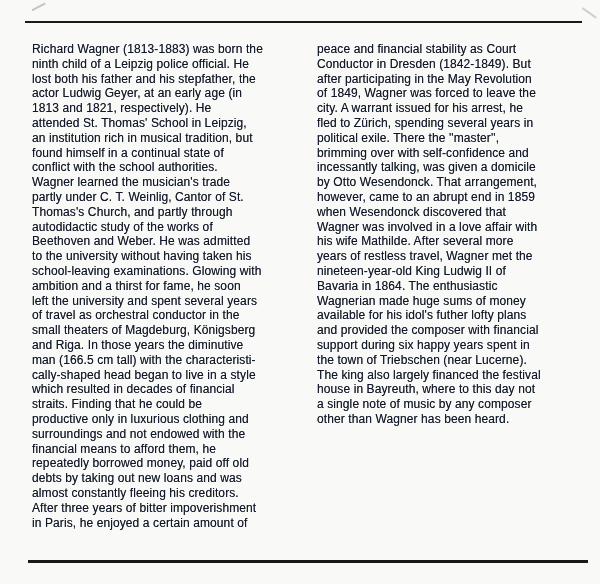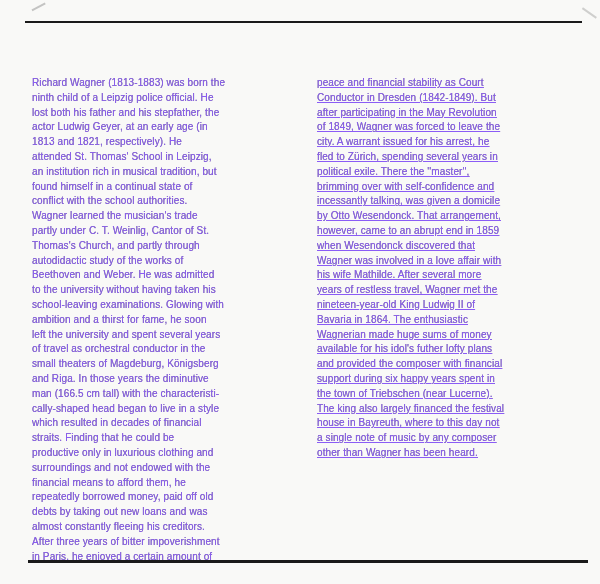--- a/index.html
+++ b/index.html
@@ -46,30 +46,29 @@
     left: 581px;
     top: 12px;
     width: 17px;
     transform: rotate(35deg);
     background: rgba(40,40,40,0.2);
   }
   .column {
     position: absolute;
     top: 42px;
     width: 276px;
-    font-size: 10px;
+    font-size: 12px;
     line-height: 14.8px;
     letter-spacing: 0.1px;
-    color: #8b5cf6;
+    color: #0f172a;
     white-space: pre;
     text-shadow: 0 0 0.35px rgba(20,20,20,0.6);
-    margin-top: 34px;
   }
   .column.left  { left: 32px; }
-  .column.right { left: 317px; text-decoration: underline; }
+  .column.right { left: 317px; }
 </style>
 </head>
 <body>
 
 <div class="page">
   <div class="artifact tl"></div>
   <div class="artifact tr"></div>
   <div class="rule top"></div>
 
   <div class="column left">Richard Wagner (1813-1883) was born the

